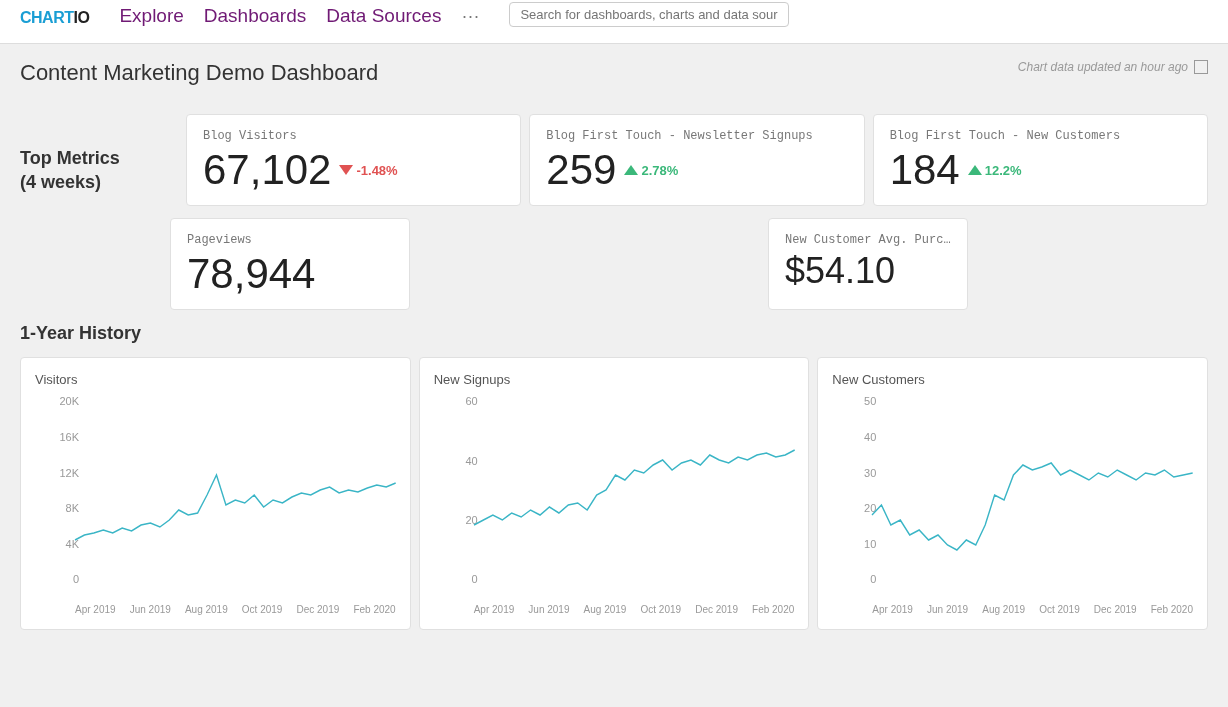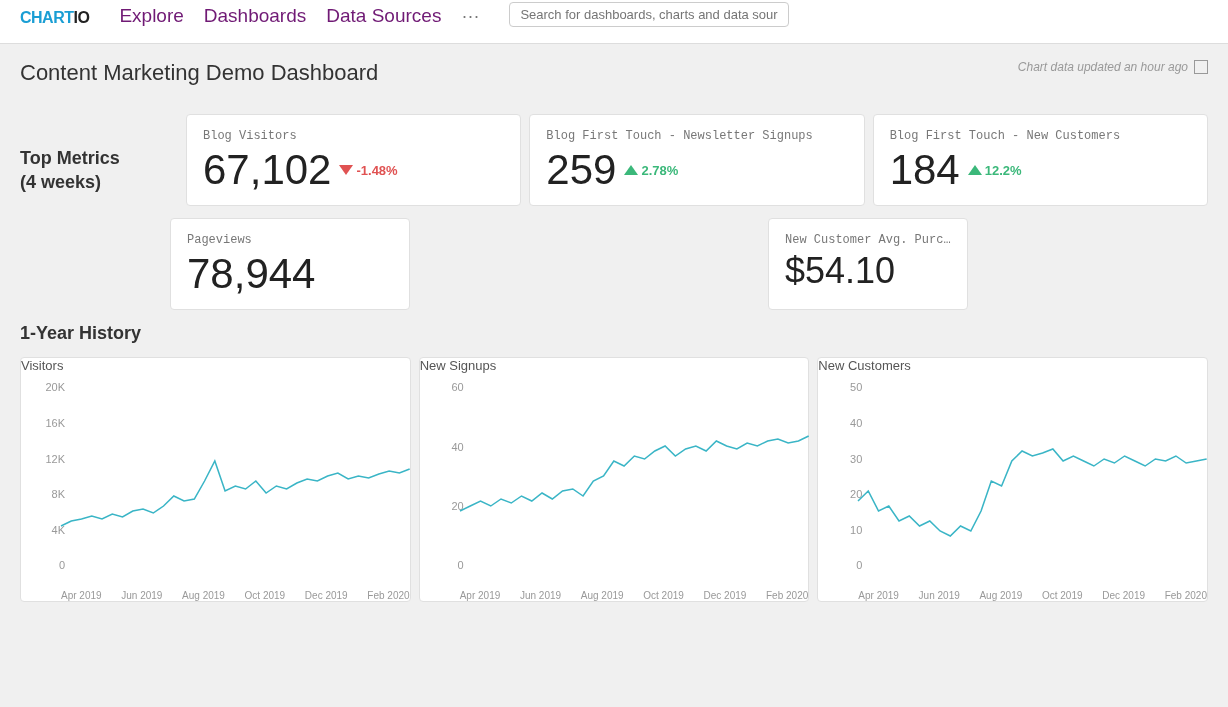--- a/index.html
+++ b/index.html
@@ -40,21 +40,21 @@
     .arrow-up { width: 0; height: 0; border-left: 7px solid transparent; border-right: 7px solid transparent; border-bottom: 10px solid #3bb87a; }
 
     .metrics-row2 { display: flex; gap: 8px; padding-left: 150px; margin-bottom: 4px; }
     .metric-card.wide { flex: 0 0 240px; }
     .metric-card.note-card { background: transparent; border: none; padding: 14px 0; flex: 1; font-size: 12px; color: #555; line-height: 1.5; }
     .metric-card.note-card strong { color: #333; }
 
     
     .history-section { margin-top: 12px; }
     .charts-row { display: flex; gap: 8px; }
-    .chart-card { background: #fff; border: 1px solid #e0e0e0; border-radius: 4px; padding: 0; flex: 1; }
+    .chart-card { background: #fff; border: 1px solid #e0e0e0; border-radius: 4px; padding: 14px; flex: 1; }
     .chart-card-title { font-size: 13px; color: #555; margin-bottom: 8px; font-weight: 500; }
     .chart-area { position: relative; width: 100%; height: 220px; }
     .y-axis { position: absolute; left: 12px; top: 0; bottom: 30px; width: 36px; display: flex; flex-direction: column; justify-content: space-between; align-items: flex-end; padding-right: 4px; font-size: 11px; color: #999; }
     .chart-plot { position: absolute; left: 40px; right: 0; top: 0; bottom: 30px; }
     .x-axis { position: absolute; left: 40px; right: 0; bottom: 0; height: 28px; display: flex; justify-content: space-between; align-items: flex-end; font-size: 10px; color: #999; }
     svg.line-chart { width: 100%; height: 100%; overflow: visible; }
   </style>
 </head>
 <body>
 

